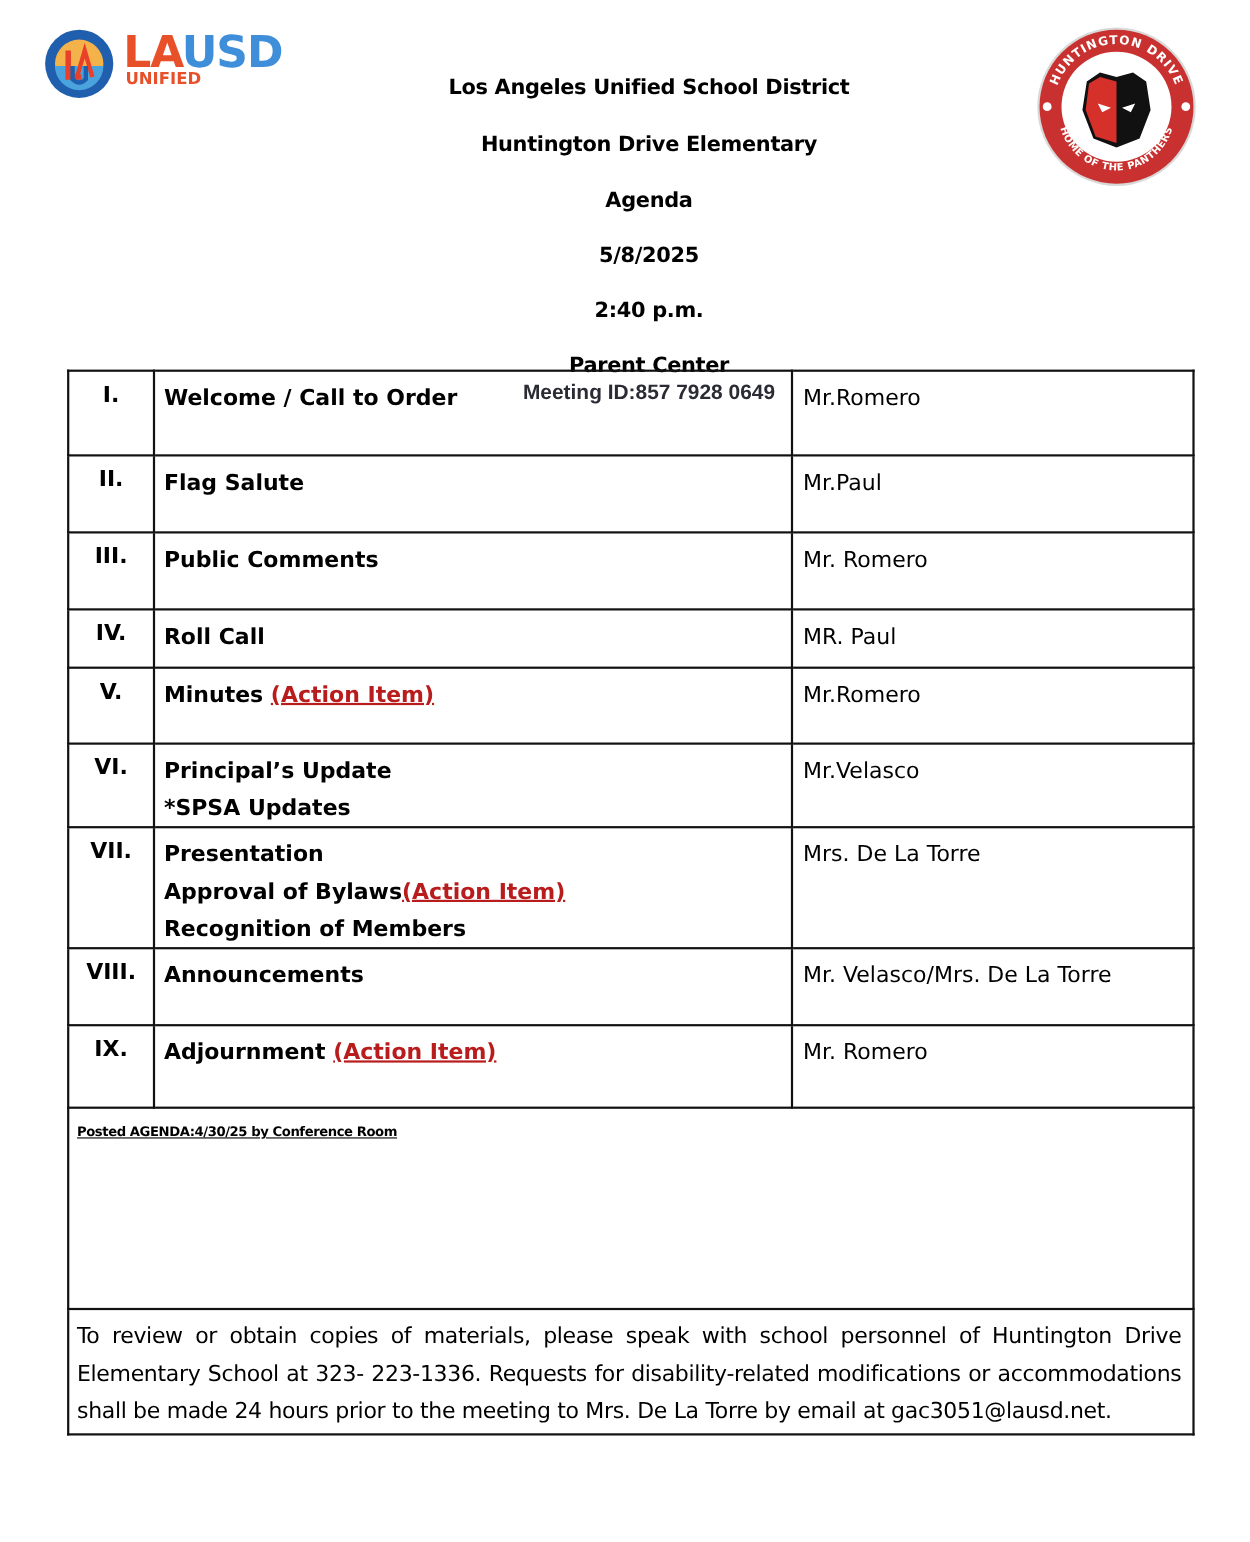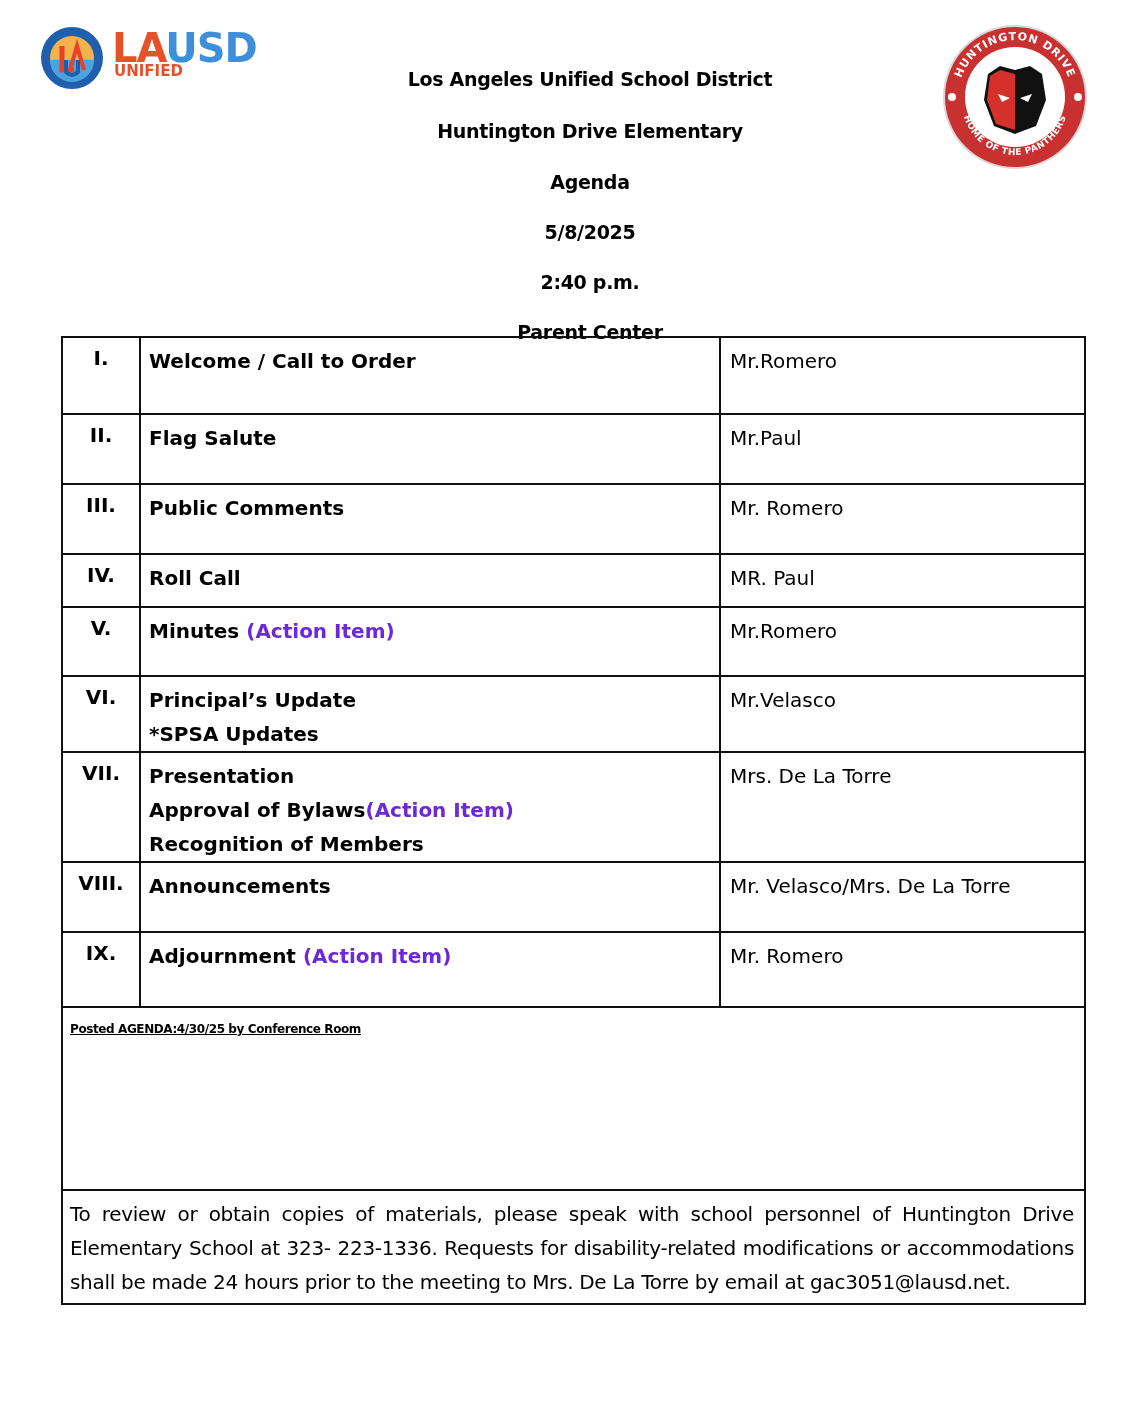--- a/index.html
+++ b/index.html
@@ -20,21 +20,21 @@
   .title-block { position: absolute; left: 390px; top: 44px; width: 400px; text-align: center; }
   .title-line { font-family: "DejaVu Sans", sans-serif; font-weight: bold; font-size: 19px; line-height: 33px; letter-spacing: -0.3px; margin-top: 19px; }
   .title-line.tight { line-height: 31px; }
   .meeting-id { font-family: "Liberation Sans", sans-serif; font-weight: bold; font-size: 19px; color: #2b2b35; line-height: 24px; margin-top: -2px; }
 
   table.agenda { position: absolute; left: 61px; top: 336px; width: 1025px; border-collapse: collapse; }
   table.agenda td { border: 2px solid #111; vertical-align: top; }
   td.num { width: 78px; text-align: center; font-family: "DejaVu Sans", sans-serif; font-weight: bold; font-size: 20px; padding-top: 8px; }
   td.item { width: 580px; padding: 6px 8px 0 8px; font-family: "DejaVu Sans", sans-serif; font-weight: bold; font-size: 20px; line-height: 34px; }
   td.presenter { padding: 6px 2px 0 9px; font-family: "DejaVu Sans", sans-serif; font-size: 20px; line-height: 34px; }
-  .action { color: #6d28d9; }
+  .action { color: #b91c1c; text-decoration: underline; }
 
   td.posted { height: 183px; padding: 6px 7px; font-family: "DejaVu Sans", sans-serif; font-weight: bold; font-size: 12px; line-height: 30px; letter-spacing: -0.4px; text-decoration: underline; }
   td.notice { padding: 6px 10px 4px 7px; font-family: "DejaVu Sans", sans-serif; font-size: 20px; line-height: 34px; text-align: justify; letter-spacing: -0.3px; border-radius: 19px; }
 </style>
 </head>
 <body>
 
 <div class="header">
   <div class="lausd-logo">
     <svg class="lausd-seal" viewBox="0 0 64 64">
@@ -49,20 +49,21 @@
     <div class="lausd-unified">UNIFIED</div>
   </div>
 
   <div class="title-block">
     <div class="title-line">Los Angeles Unified School District</div>
     <div class="title-line">Huntington Drive Elementary</div>
     <div class="title-line tight">Agenda</div>
     <div class="title-line tight">5/8/2025</div>
     <div class="title-line tight">2:40 p.m.</div>
     <div class="title-line tight">Parent Center</div>
+    <div class="meeting-id">Meeting ID:857 7928 0649</div>
   </div>
 
   <svg class="panther-logo" viewBox="0 0 150 150">
     <circle cx="75" cy="75" r="72" fill="#d8d8d8"></circle>
     <circle cx="75" cy="75" r="70" fill="#c8312f"></circle>
     <circle cx="75" cy="75" r="50" fill="#ffffff"></circle>
     <path id="arcTop" d="M18 75 A57 57 0 0 1 132 75" fill="none"></path>
     <path id="arcBot" d="M22 80 A53 53 0 0 0 128 80" fill="none"></path>
     <text font-family="DejaVu Sans, sans-serif" font-size="11" font-weight="bold" fill="#ffffff" letter-spacing="1"><textPath href="#arcTop" startOffset="50%" text-anchor="middle">HUNTINGTON DRIVE</textPath></text>
     <text font-family="DejaVu Sans, sans-serif" font-size="9" font-weight="bold" fill="#ffffff" letter-spacing="0.5"><textPath href="#arcBot" startOffset="50%" text-anchor="middle">HOME OF THE PANTHERS</textPath></text>

